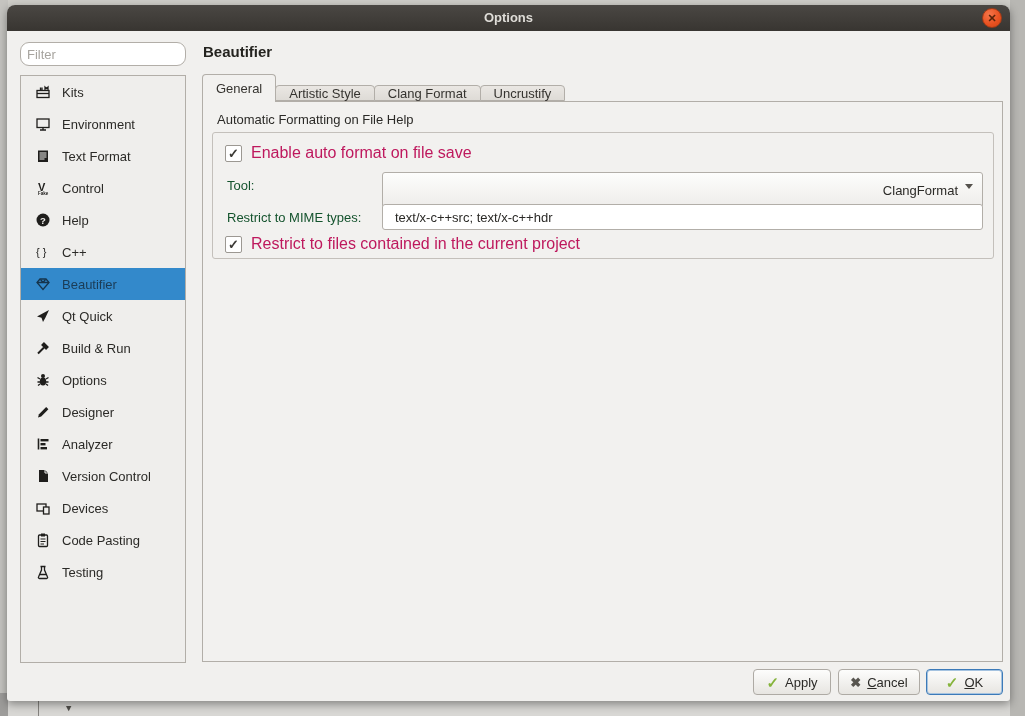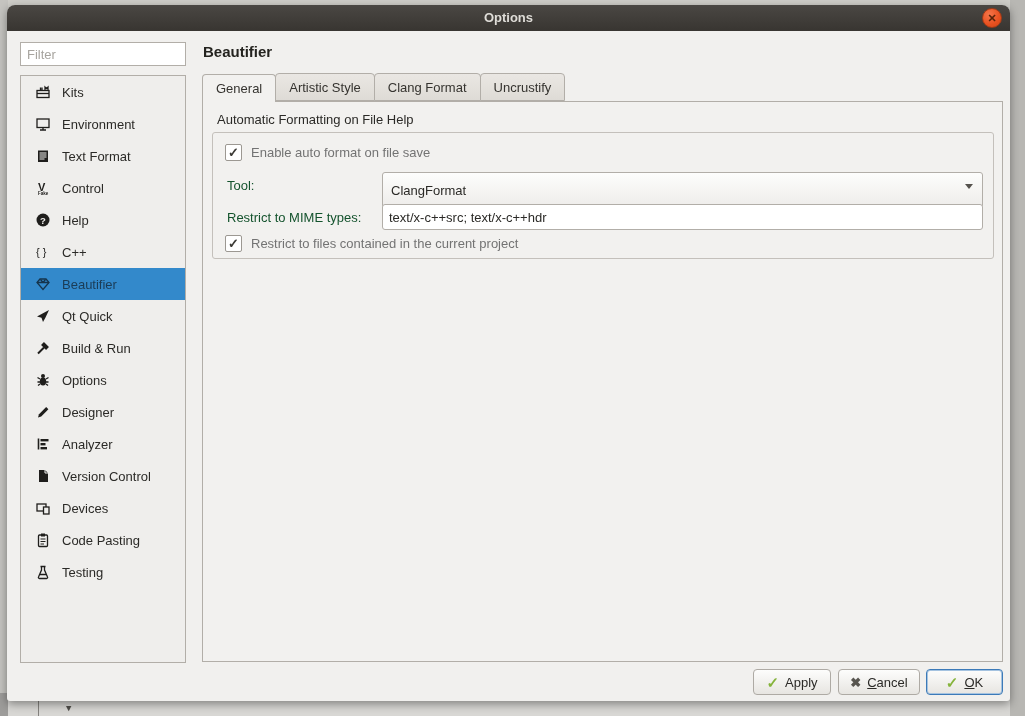--- a/index.html
+++ b/index.html
@@ -24,74 +24,74 @@
               background:linear-gradient(#4a4743,#383531); border-radius:8px 8px 0 0; }
   .titlebar-text { width:100%; text-align:center; line-height:26px; font-size:13px;
                    font-weight:bold; color:#dfddd8; }
   .close-btn { position:absolute; right:8px; top:3px; width:20px; height:20px; border-radius:50%;
                background:radial-gradient(circle at 35% 30%, #f4754a, #e8501f 60%, #ce4716);
                border:1px solid #9f3a17; display:flex; align-items:center; justify-content:center;
                color:#5a2309; font-size:11px; font-weight:bold; line-height:1; cursor:pointer; }
 
   
   .filter-input { position:absolute; left:13px; top:37px; width:166px; height:24px;
-                  border:1px solid #b2aea8; border-radius:0; background:#fff;
+                  border:1px solid #b2aea8; border-radius:9px; background:#fff;
                   font-family:inherit; font-size:13px; padding:0 6px; color:#2b2a27; }
   .filter-input::placeholder { color:#a7a49f; }
 
   .sidebar { position:absolute; left:13px; top:70px; width:166px; height:588px;
              border:1px solid #b2aea8; background:#efeeec; overflow:hidden; }
   .side-item { height:32px; display:flex; align-items:center; padding-left:13px; cursor:pointer; }
   .side-icon { width:18px; height:18px; display:flex; align-items:center; justify-content:center;
                color:#1f1e1c; flex:none; }
   .side-icon svg { display:block; }
   .side-label { margin-left:10px; font-size:13px; color:#2b2a27; white-space:nowrap; }
   .side-item.selected { background:#3389cb; }
   .side-item.selected .side-label { color:#1b3c56; }
   .side-item.selected .side-icon { color:#16344c; }
 
   
   .heading { position:absolute; left:196px; top:38px; font-size:15px; font-weight:bold; color:#24231f; }
 
   .tabs { position:absolute; left:195px; top:69px; height:28px; display:flex; align-items:flex-end; }
-  .tab { height:28px; margin-bottom:1px; padding:0 13px; display:flex; align-items:center;
+  .tab { height:16px; margin-bottom:1px; padding:0 13px; display:flex; align-items:center;
          font-size:13px; color:#35332f; background:linear-gradient(#eae7e3,#dedbd6);
          border:1px solid #b2aea8; border-radius:4px 4px 0 0; margin-right:-1px; cursor:pointer; }
   .tab.active { height:28px; margin-bottom:0; background:#f2f1ef; border-bottom:none; z-index:2;
                 position:relative; }
 
   .panel { position:absolute; left:195px; top:96px; width:801px; height:561px;
            border:1px solid #b2aea8; background:#f2f1ef; }
   .group-title { position:absolute; left:14px; top:10px; font-size:13px; color:#2b2a27; }
   .groupbox { position:absolute; left:9px; top:30px; width:782px; height:127px;
               border:1px solid #c4c0bb; border-radius:3px; }
 
   .checkbox { width:17px; height:17px; background:#fff; border:1px solid #9c9892; border-radius:2px;
               display:flex; align-items:center; justify-content:center; font-size:13px; font-weight:bold;
               color:#3c3a36; line-height:1; cursor:pointer; flex:none; }
   .cb-row { position:absolute; display:flex; align-items:center; gap:9px; }
   .cb-row1 { left:12px; top:11px; }
   .cb-row2 { left:12px; top:102px; }
-  .cb-label { font-size:13px; color:#737373; }
+  .cb-label { font-size:16px; color:#be185d; }
 
   .form-label { position:absolute; font-size:13px; color:#14532d; }
   .tool-label { left:14px; top:45px; }
   .mime-label { left:14px; top:77px; }
 
   .combobox { position:absolute; left:169px; top:39px; width:601px; height:36px;
               background:linear-gradient(#fdfdfc,#eeecea); border:1px solid #b2aea8; border-radius:3px;
-              display:flex; align-items:center; padding:0 24px 0 8px; cursor:pointer; }
+              display:flex; align-items:center; padding:0 24px 0 8px; cursor:pointer;justify-content:flex-end; }
   .combo-value { font-size:13px; color:#2b2a27; }
   .combo-arrow { position:absolute; right:9px; top:11px; width:0; height:0;
                  border-left:4px solid transparent; border-right:4px solid transparent;
                  border-top:5px solid #55524d; }
 
   .mime-input { position:absolute; left:169px; top:71px; width:601px; height:26px;
                 border:1px solid #b2aea8; border-radius:3px; background:#fff;
-                font-family:inherit; font-size:13px; padding:0 6px; color:#2b2a27; }
+                font-family:inherit; font-size:13px; padding:0 12px; color:#2b2a27; }
 
   
   .btn { position:absolute; top:664px; height:26px; display:flex; align-items:center; justify-content:center;
          gap:6px; font-size:13px; color:#2b2a27; background:linear-gradient(#fdfdfc,#e7e5e1);
          border:1px solid #aeaaa4; border-radius:4px; cursor:pointer; }
   .btn-apply  { left:746px; width:78px; }
   .btn-cancel { left:831px; width:82px; }
   .btn-ok     { left:919px; width:77px; border:1px solid #3c7ab8; box-shadow:inset 0 0 0 1px #a5c3e0; }
   .icon-check { color:#86b43c; font-weight:bold; font-size:15px; line-height:1; }
   .icon-x     { color:#585650; font-size:13px; font-weight:bold; line-height:1; }

